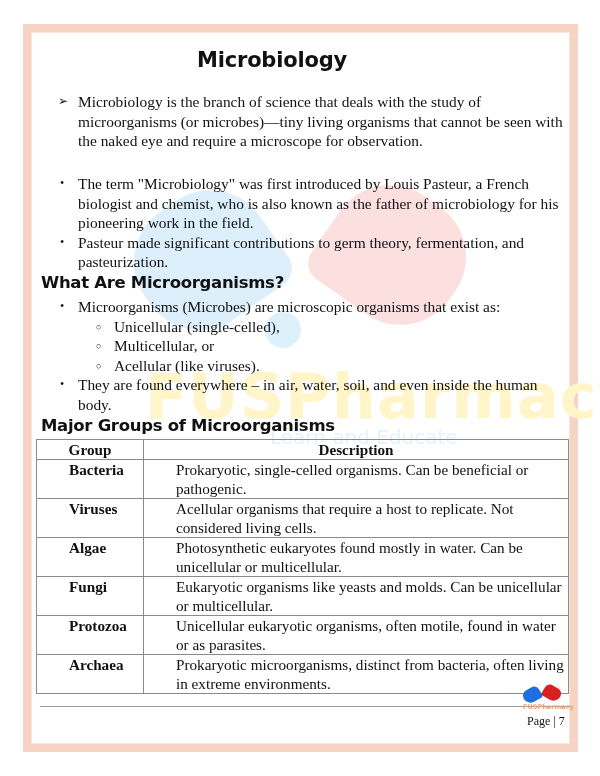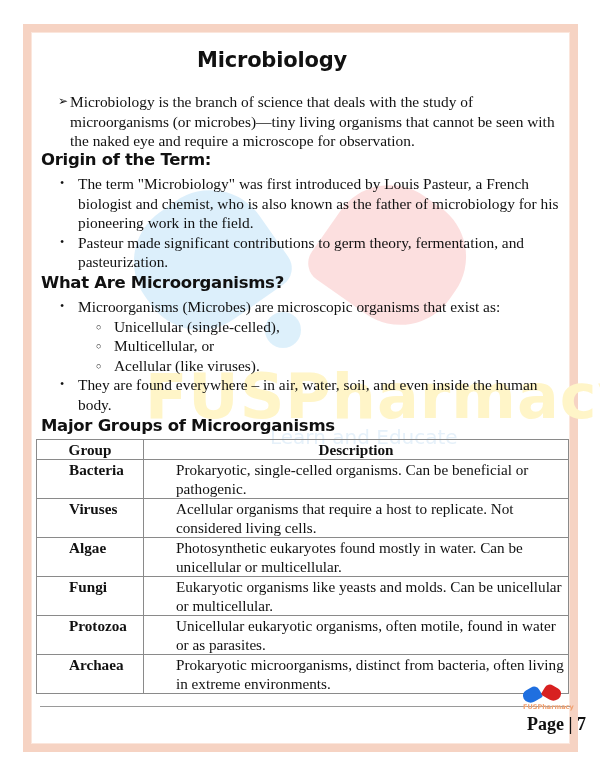--- a/index.html
+++ b/index.html
@@ -12,41 +12,41 @@
   .wm-blue { left: 135px; top: 195px; width: 140px; height: 130px; background: #d6ecfa; border-radius: 60px 60px 20px 60px; transform: rotate(-35deg); opacity: .85; }
   .wm-red { left: 325px; top: 190px; width: 140px; height: 130px; background: #fbd9d9; border-radius: 60px 60px 60px 20px; transform: rotate(35deg); opacity: .85; }
   .wm-bowl { left: 265px; top: 312px; width: 36px; height: 36px; border-radius: 50%; background: #d9eefb; opacity: .9; }
   .wm-text { left: 145px; top: 360px; font-family: "DejaVu Sans", sans-serif; font-size: 62px; font-weight: bold; color: #fff5c8; letter-spacing: 1px; }
   .wm-sub { left: 270px; top: 425px; font-family: "DejaVu Sans", sans-serif; font-size: 20px; color: #e6f1fa; }
 
   .content { position: absolute; left: 0; top: 0; width: 600px; height: 776px; }
   .title { position: absolute; left: 0; width: 544px; top: 48px; text-align: center; font-family: "DejaVu Sans", sans-serif; font-weight: bold; font-size: 21px; letter-spacing: -0.2px; }
   .intro { position: absolute; left: 58px; top: 92px; width: 510px; font-size: 15.4px; line-height: 19.5px; }
   .intro .arrow { position: absolute; left: 0; top: 0; font-size: 12px; }
-  .intro .txt { margin-left: 12px; display: block; }
+  .intro .txt { margin-left: 20px; display: block; }
 
   .h2 { position: absolute; left: 41px; font-family: "DejaVu Sans", sans-serif; font-weight: bold; font-size: 16.5px; letter-spacing: -0.3px; }
   .ul { position: absolute; left: 58px; width: 512px; font-size: 15.4px; line-height: 19.5px; }
   .li { position: relative; padding-left: 20px; }
   .li .dot { position: absolute; left: 2px; top: 0; font-size: 12px; }
   .sub { position: relative; padding-left: 56px; }
   .sub .circ { position: absolute; left: 38px; top: 1px; font-size: 9px; }
 
   table.groups { position: absolute; left: 36px; top: 439px; width: 533px; border-collapse: collapse; font-size: 15.2px; line-height: 19px; }
   table.groups th, table.groups td { border: 1px solid #8a8a8a; padding: 0 4px 0 4px; vertical-align: top; text-align: left; }
   table.groups th { font-weight: bold; text-align: center; height: 18px; margin-left: 40px; }
   table.groups td.g { font-weight: bold; width: 70px; padding-left: 5px; }
   table.groups tr.body td { height: 37px; padding-left: 32px; }
 
   .foot-line { position: absolute; left: 40px; top: 706px; width: 530px; height: 1px; background: #9a9a9a; }
   .logo { position: absolute; left: 523px; top: 686px; width: 40px; height: 28px; }
   .logo .b { position: absolute; left: 0; top: 2px; width: 18px; height: 14px; background: #1f6fe0; border-radius: 6px 6px 2px 8px; transform: rotate(-30deg); }
   .logo .r { position: absolute; left: 20px; top: 0; width: 18px; height: 14px; background: #d82020; border-radius: 6px 6px 8px 2px; transform: rotate(30deg); }
   .logo .t { position: absolute; left: 0; top: 17px; width: 44px; font-family: "DejaVu Sans", sans-serif; font-size: 6.5px; font-weight: bold; color: #f0a070; white-space: nowrap; }
-  .pageno { position: absolute; left: 527px; top: 714px; font-size: 18px; font-weight: bold; }
+  .pageno { position: absolute; left: 527px; top: 714px; font-size: 12px; }
 </style>
 </head>
 <body>
 
 <div class="frame"></div>
 <div class="inner-line"></div>
 
 <div class="wm wm-blue"></div>
 <div class="wm wm-red"></div>
 <div class="wm wm-bowl"></div>
@@ -54,21 +54,20 @@
 <div class="wm wm-sub">Learn and Educate</div>
 
 <div class="content">
   <div class="title">Microbiology</div>
 
   <div class="intro">
     <span class="arrow">➢</span>
     <span class="txt">Microbiology is the branch of science that deals with the study of microorganisms (or microbes)—tiny living organisms that cannot be seen with the naked eye and require a microscope for observation.</span>
   </div>
 
-  <div class="h2" style="top:150px;">Origin of the Term:</div>
   <div class="ul" style="top:174px;">
     <div class="li">
       <span class="dot">•</span>
       <span>The term "Microbiology" was first introduced by Louis Pasteur, a French biologist and chemist, who is also known as the father of microbiology for his pioneering work in the field.</span>
     </div>
     <div class="li">
       <span class="dot">•</span>
       <span>Pasteur made significant contributions to germ theory, fermentation, and pasteurization.</span>
     </div>
   </div>

